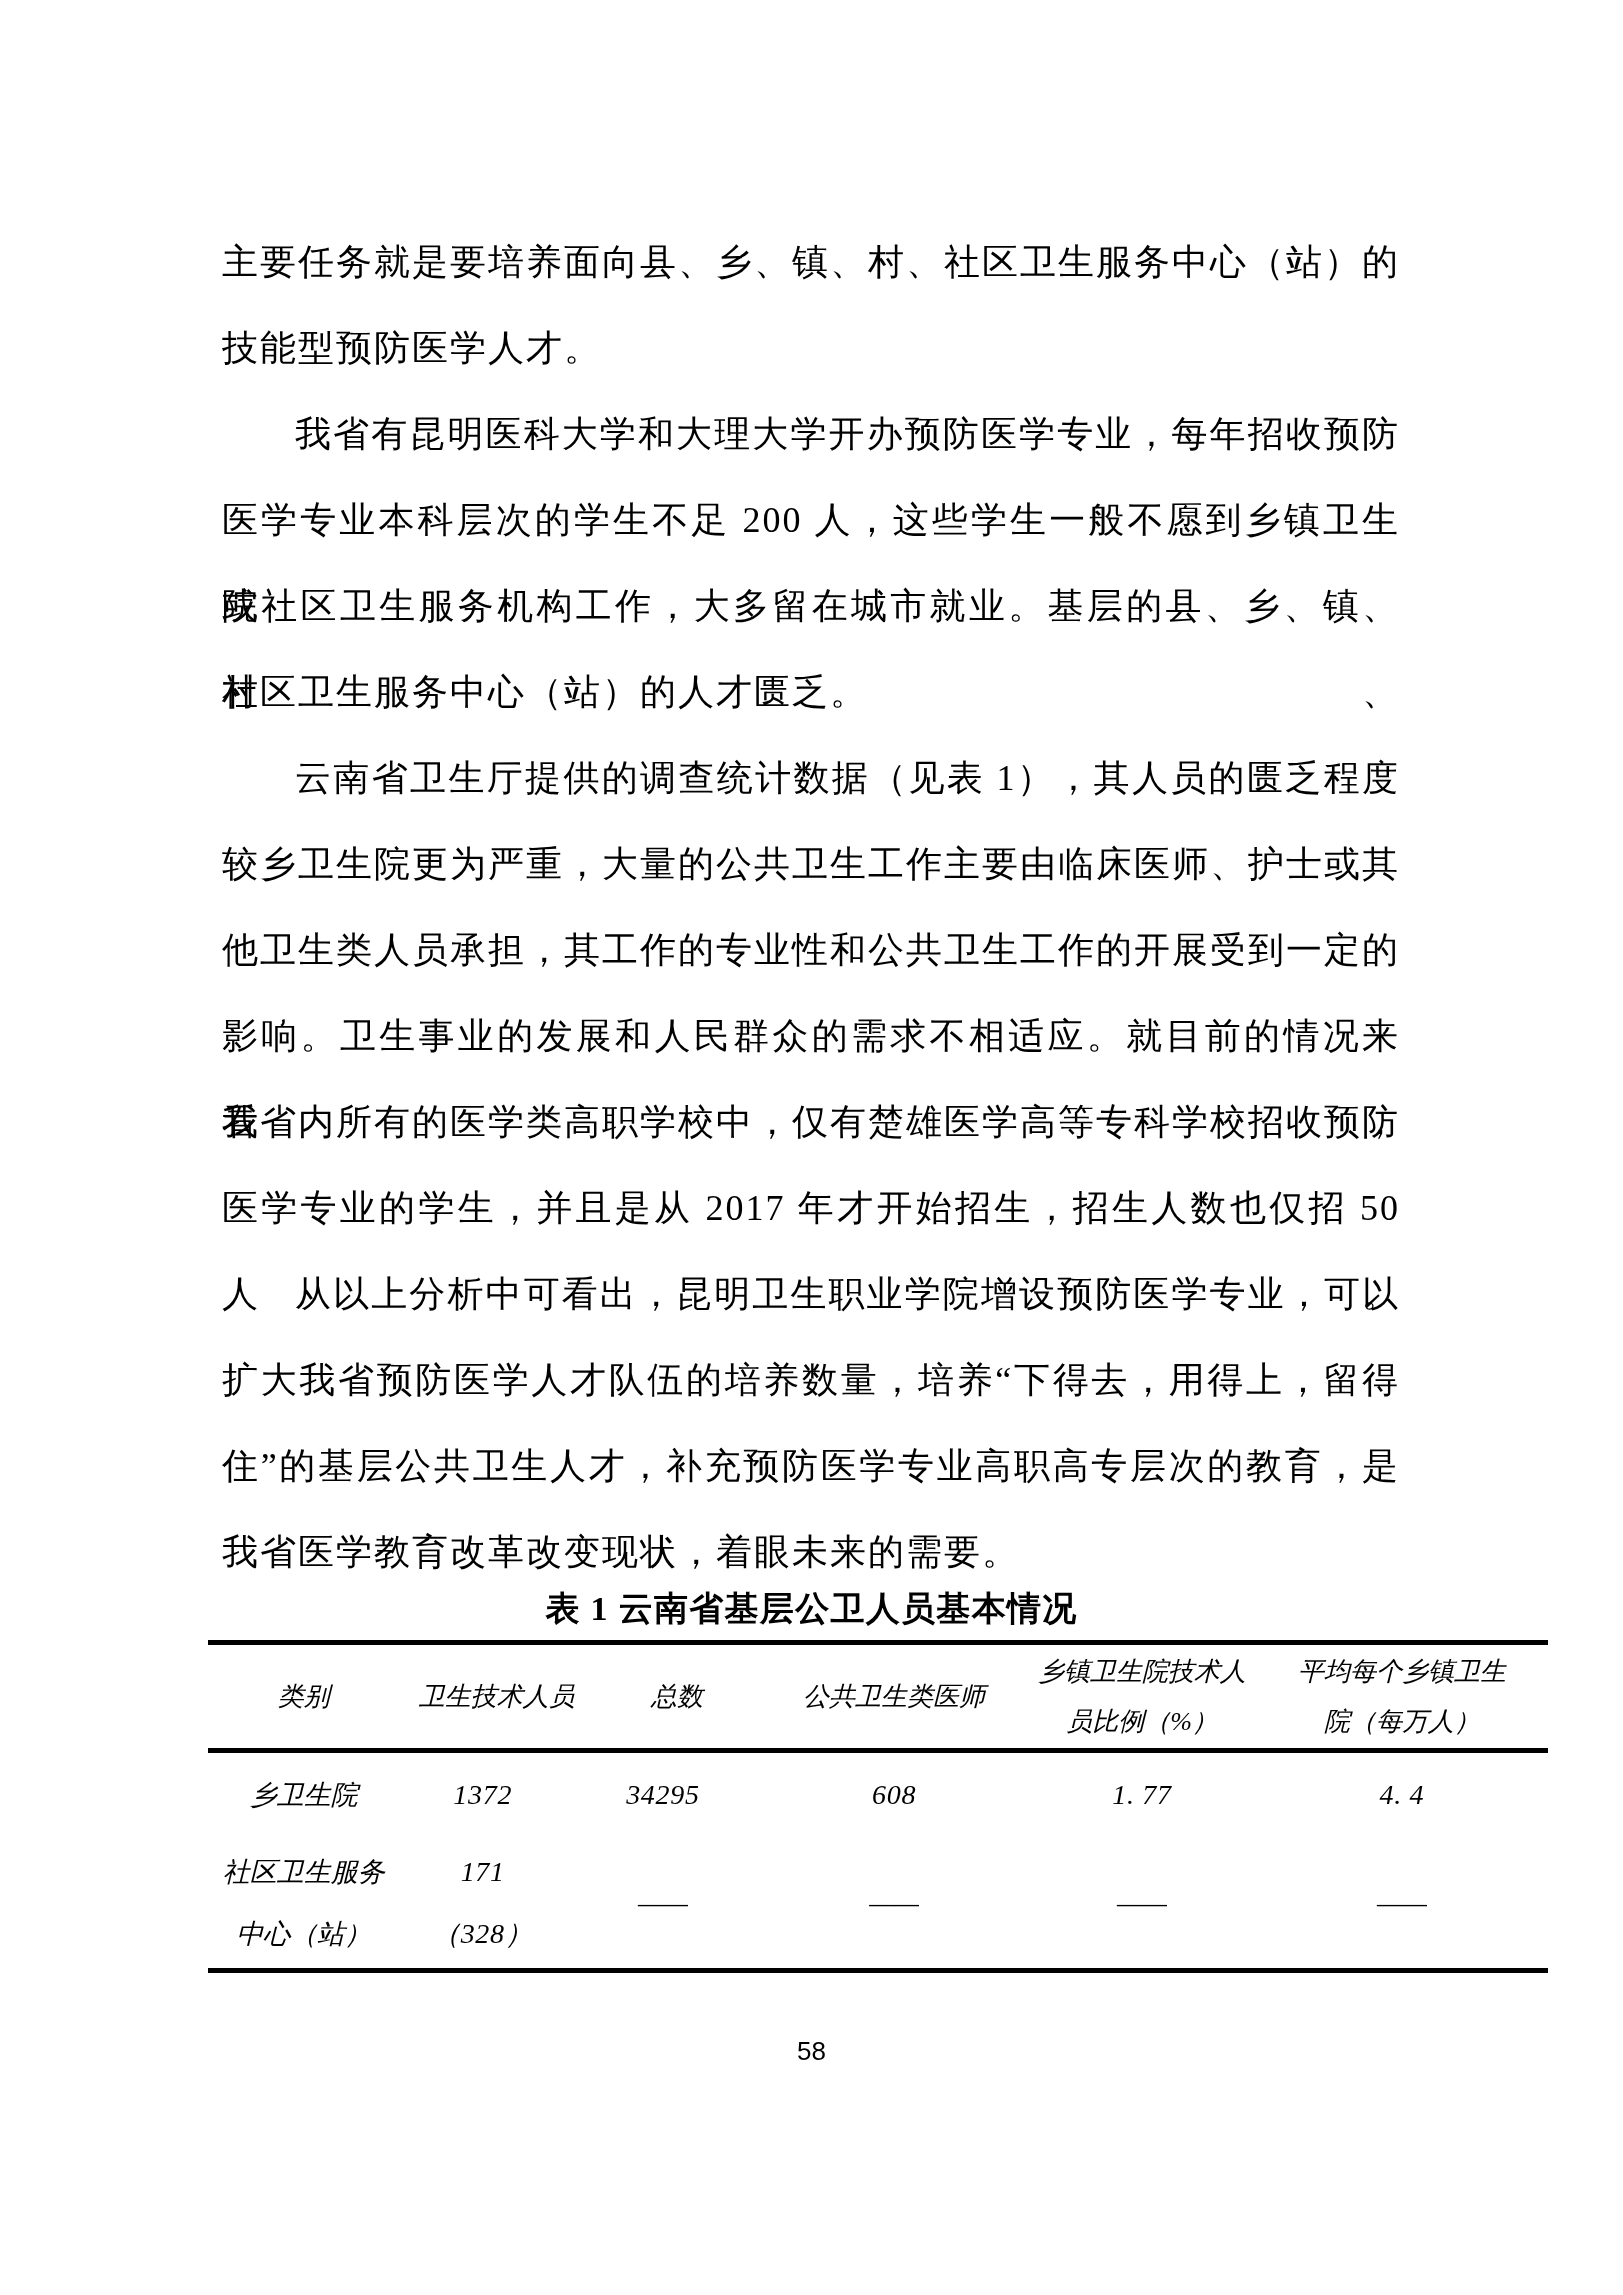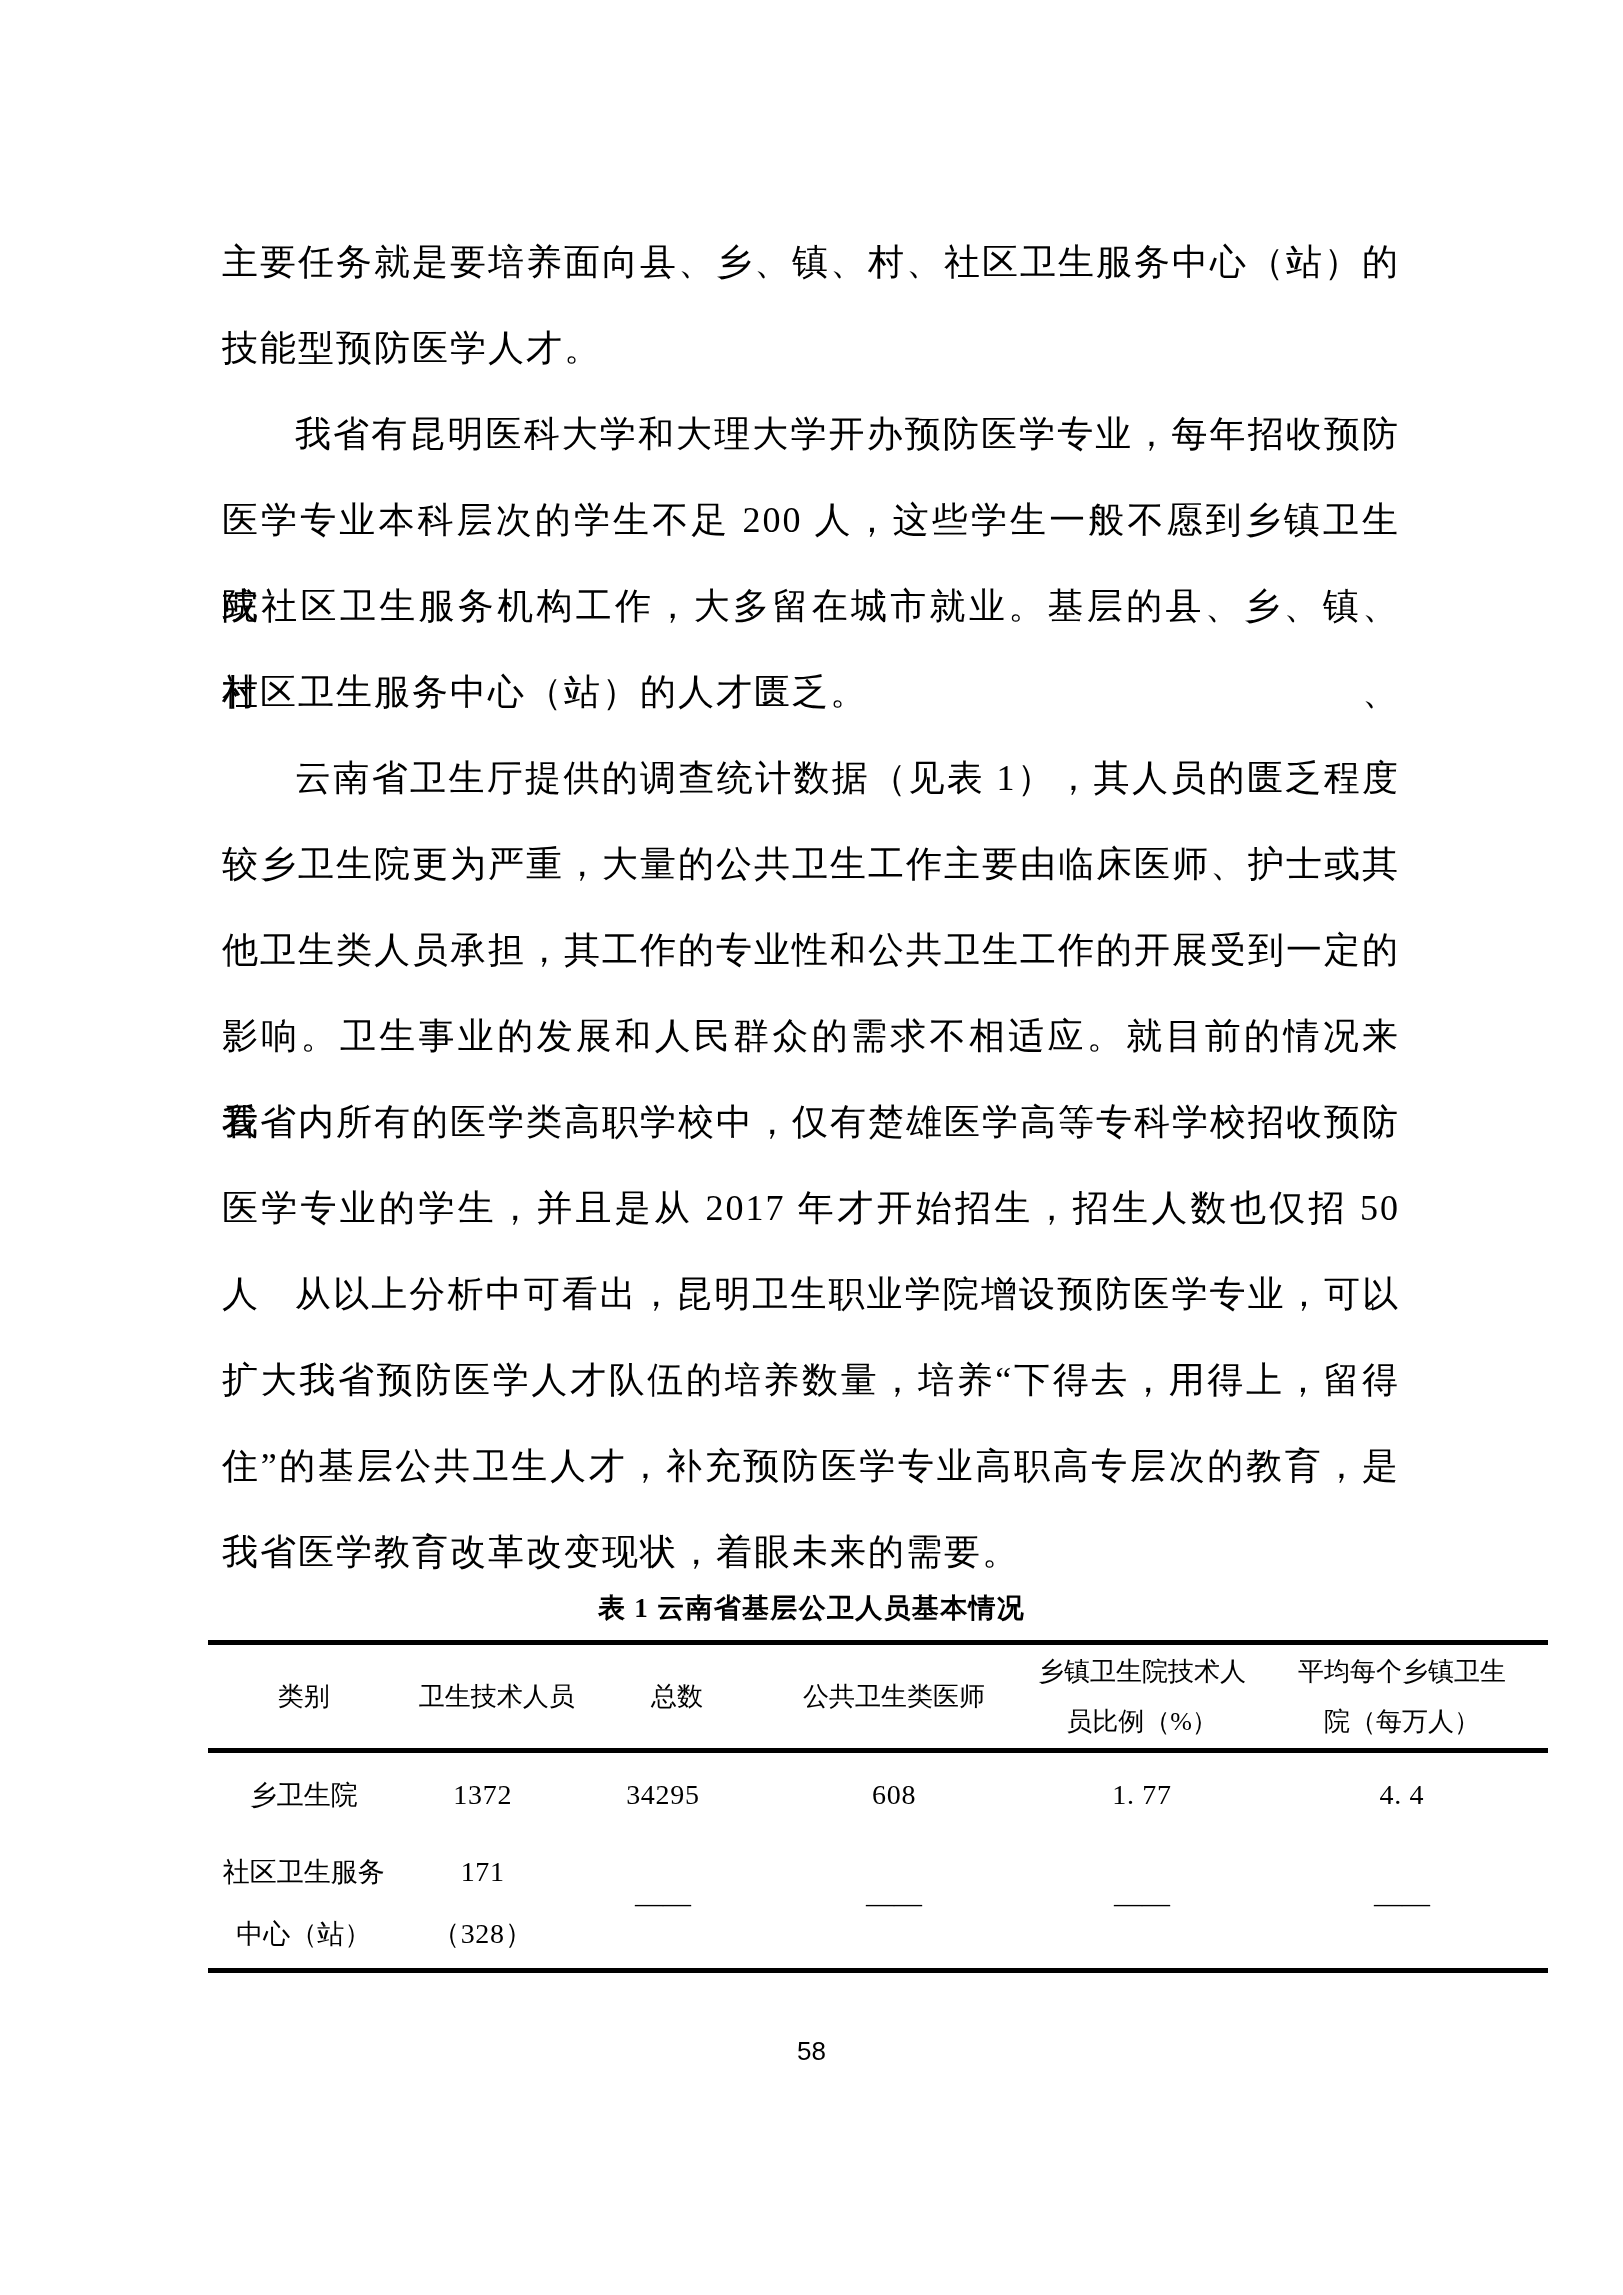--- a/index.html
+++ b/index.html
@@ -24,31 +24,31 @@
     white-space:normal;
     overflow:visible;
   }
   .line.justify { text-align:justify; text-align-last:justify; }
   .line.plain   { text-align:left; }
   .line.indent  { padding-left:73px; }
 
   
   .table-title {
     position:absolute; top:1589px; left:0; width:100%;
-    text-align:center; font-size:27px; font-weight:bold;
+    text-align:center; font-size:34px; font-weight:bold;
     letter-spacing:1.3px; line-height:39px;
   }
 
   
   .data-table {
     position:absolute; left:208px; top:1640px; width:1340px;
     border-top:5.9px solid #000; border-bottom:5.9px solid #000;
     font-size:27px;
   }
-  .trow { display:flex; width:100%; }
+  .trow { display:flex; width:100%;font-style:italic; }
   .thead-row { height:103px; border-bottom:5.9px solid #000; }
   .body-row1 { height:84px; }
   .body-row2 { height:131px; }
   .cell {
     display:flex; flex-direction:column;
     justify-content:center; align-items:center;
     text-align:center; overflow:hidden;
   }
   .c1 { width:14.3%; } .c2 { width:12.4%; } .c3 { width:14.5%; }
   .c4 { width:20.0%; } .c5 { width:17.0%; } .c6 { width:21.8%; }

